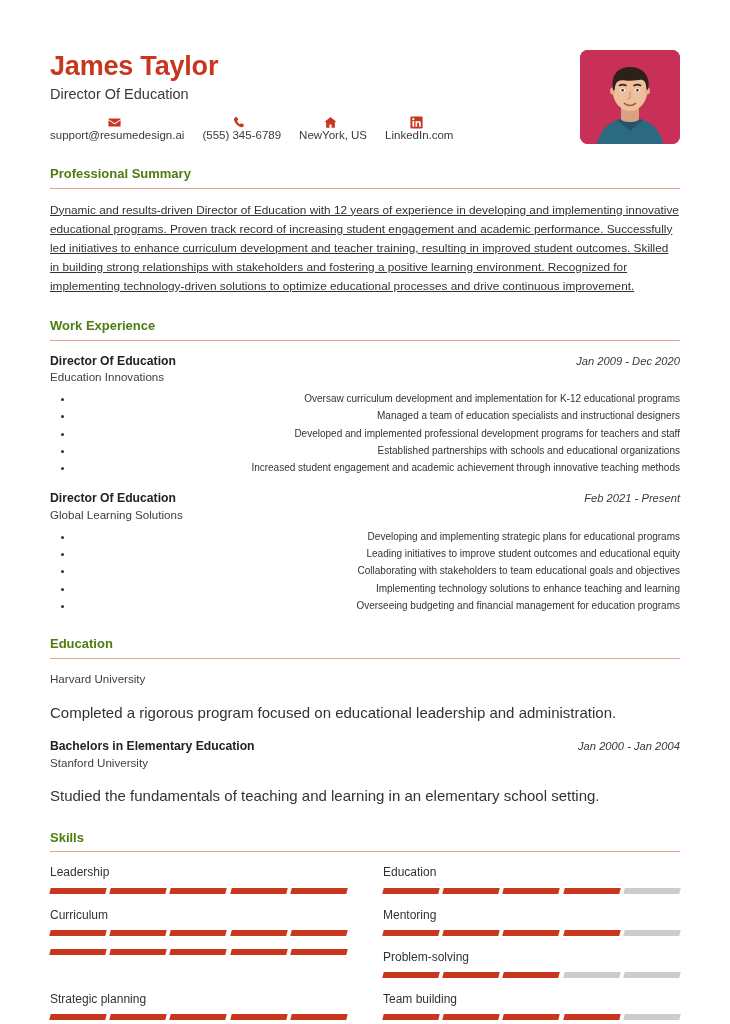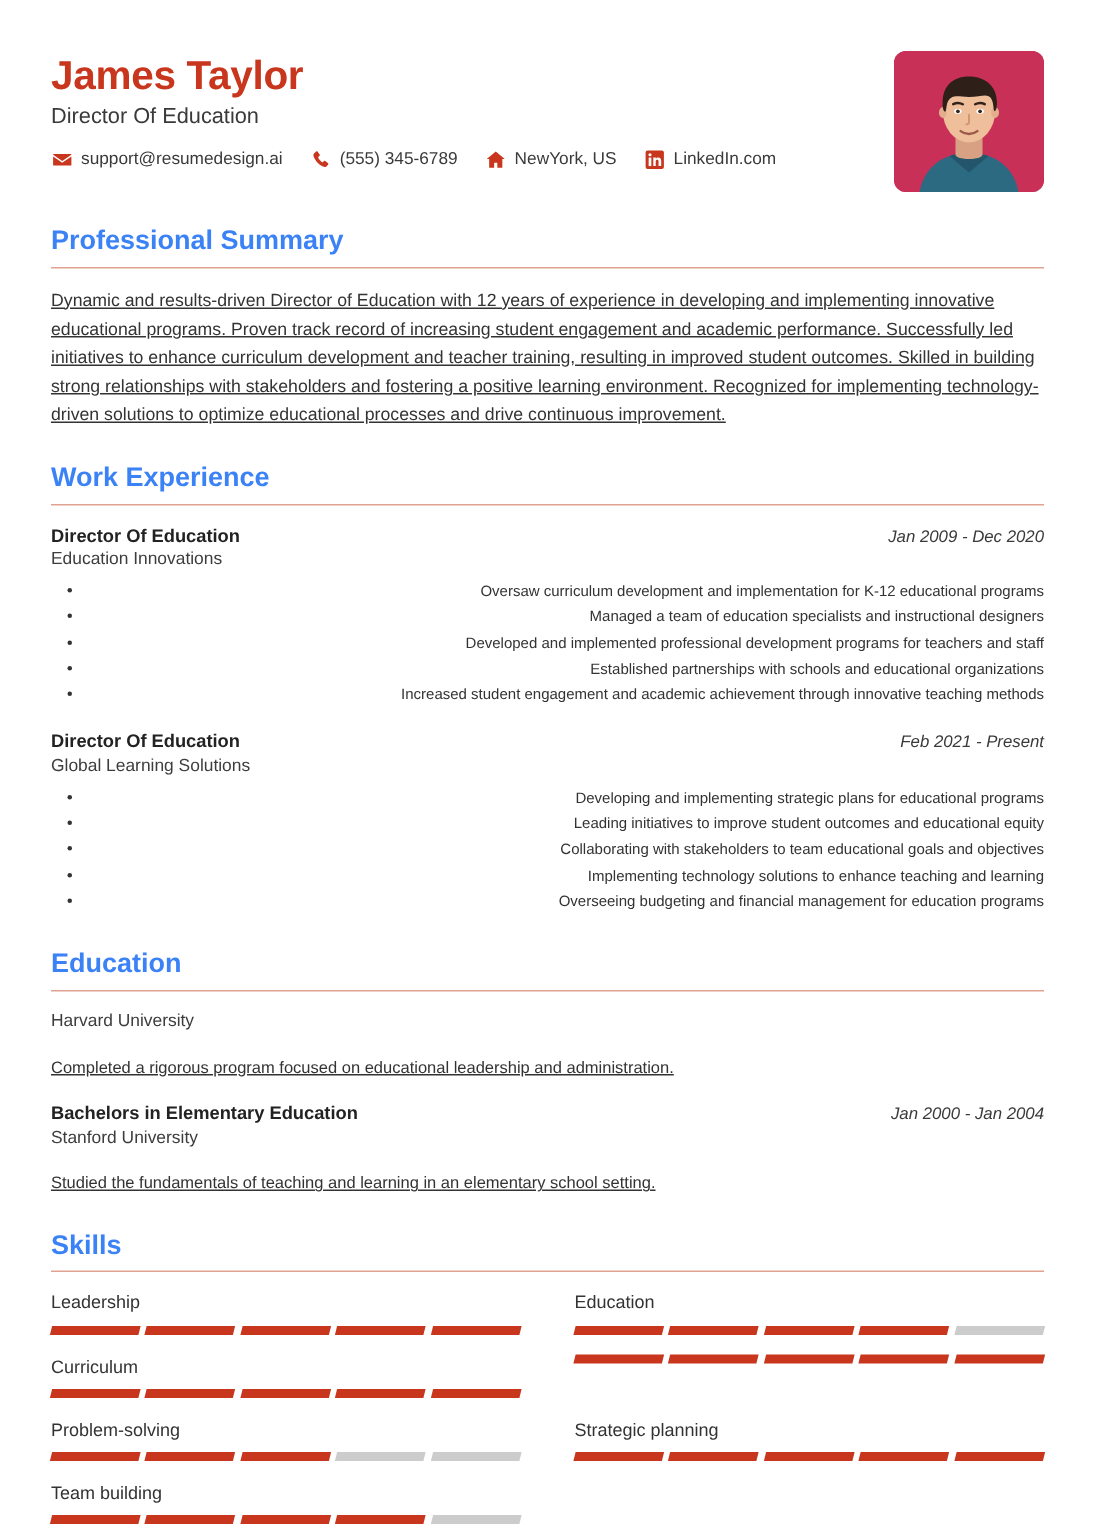--- a/index.html
+++ b/index.html
@@ -11,21 +11,21 @@
     width: 730px;
     height: 1024px;
     font-family: "Liberation Sans", sans-serif;
     color: #2f2f2f;
     overflow: hidden;
   }
   .page {
     position: relative;
     width: 730px;
     height: 852px;
-    padding: 0;
+    padding: 16px;
     box-sizing: border-box;
   }
 
   
   .header {
     display: flex;
     align-items: flex-start;
     justify-content: space-between;
     padding: 34px 34px 0 34px;
   }
@@ -51,20 +51,21 @@
     flex-wrap: wrap;
     gap: 0;
   }
   .contact-item {
     display: flex;
     align-items: center;
     font-size: 11.5px;
     color: #3a3a3a;
     margin-right: 18px;
     white-space: nowrap;
+    flex-direction: column;
   }
   .contact-item .ci-icon {
     display: inline-flex;
     align-items: center;
     justify-content: center;
     width: 14px;
     height: 14px;
     margin-right: 6px;
     color: #C8371D;
     flex: 0 0 auto;
@@ -79,23 +80,23 @@
     overflow: hidden;
     flex: 0 0 auto;
     position: relative;
     background: #C93058;
   }
   .photo-svg { display: block; width: 100%; height: 100%; }
 
   
   .section { padding: 0 34px; margin-top: 22px; }
   .section-title {
-    font-size: 18px;
+    font-size: 13px;
     font-weight: bold;
-    color: #3b82f6;
+    color: #4d7c0f;
     margin: 0 0 6px 0;
     line-height: 1.2;
   }
   .section-rule {
     height: 1px;
     background: #E2A292;
     width: 100%;
     margin-bottom: 12px;
   }
 
@@ -129,25 +130,24 @@
     white-space: nowrap;
     padding-left: 12px;
   }
   .entry-org {
     font-size: 11.6px;
     color: #3d3d3d;
     line-height: 1.45;
     margin-bottom: 4px;
   }
   .entry-desc {
-    font-size: 11px;
+    font-size: 15px;
     color: #333333;
     line-height: 1.5;
     margin-top: 14px;
-    text-decoration: underline;
   }
   .bullets {
     margin: 4px 0 0 0;
     padding: 0 0 0 24px;
     list-style: disc;
   }
   .bullets li {
     font-size: 10px;
     line-height: 1.63;
     color: #333333;
@@ -357,20 +357,30 @@
           <div class="skill-name">Curriculum</div>
           <div class="skill-bar">
             <span class="seg on"></span>
             <span class="seg on"></span>
             <span class="seg on"></span>
             <span class="seg on"></span>
             <span class="seg on"></span>
           </div>
         </div>
         <div class="skill">
+          <div class="skill-name">Mentoring</div>
+          <div class="skill-bar">
+            <span class="seg on"></span>
+            <span class="seg on"></span>
+            <span class="seg on"></span>
+            <span class="seg on"></span>
+            <span class="seg"></span>
+          </div>
+        </div>
+        <div class="skill">
           <div class="skill-bar">
             <span class="seg on"></span>
             <span class="seg on"></span>
             <span class="seg on"></span>
             <span class="seg on"></span>
             <span class="seg on"></span>
           </div>
         </div>
         <div class="skill">
           <div class="skill-name">Problem-solving</div>

